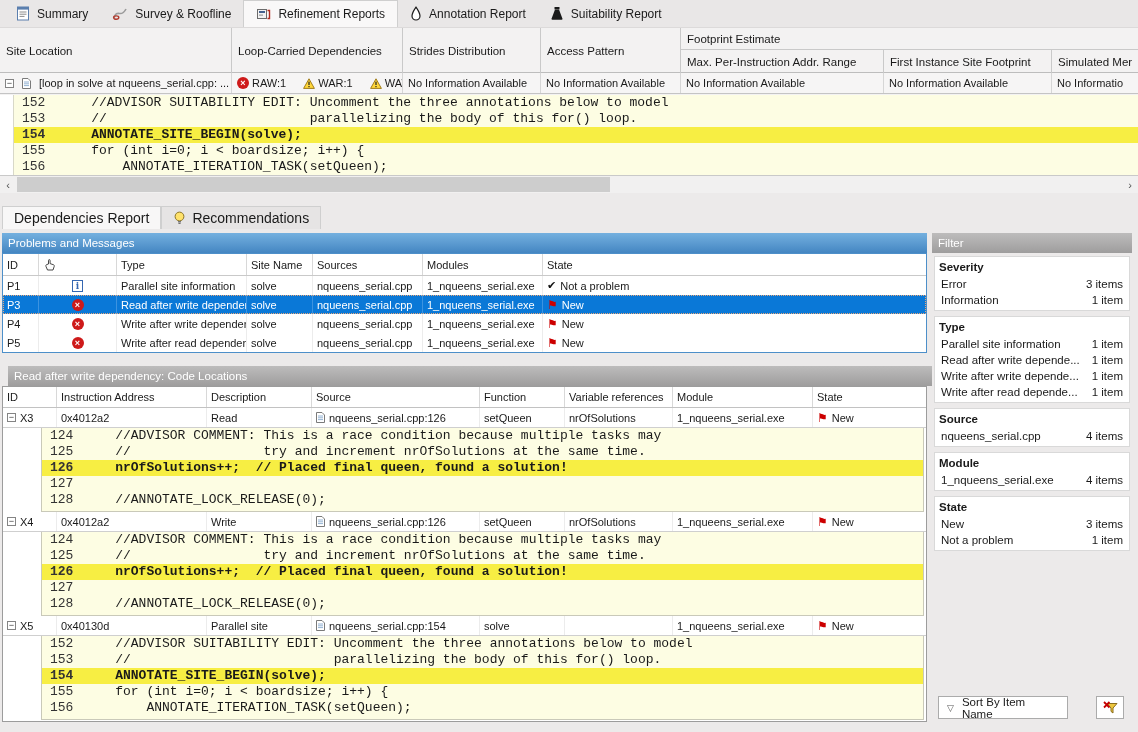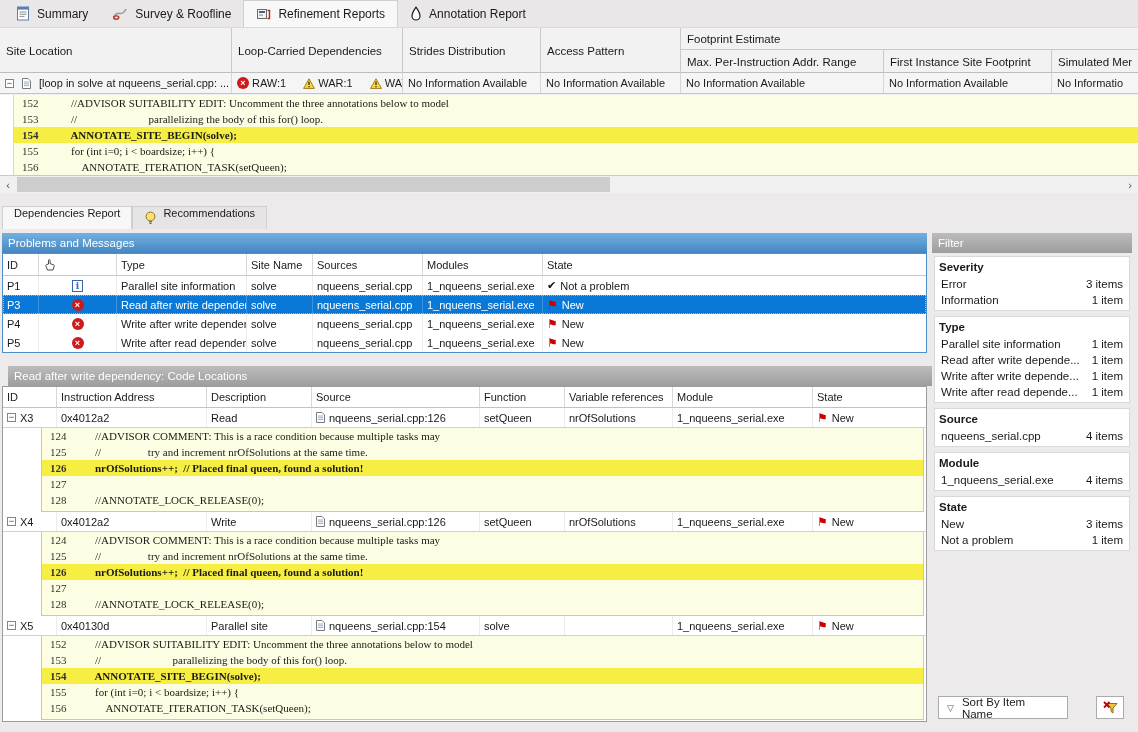--- a/index.html
+++ b/index.html
@@ -33,37 +33,37 @@
   .ico-err{display:inline-flex;align-items:center;justify-content:center;width:12px;height:12px;border-radius:50%;background:#ce1a1a;color:#fff;font-size:9px;font-weight:bold;flex:none}
   .ico-err::after{content:"\00D7"}
   .ico-info{display:inline-flex;align-items:center;justify-content:center;width:11px;height:12px;border:1px solid #3567b1;background:#fff;color:#3567b1;font-weight:bold;font-size:9px;font-family:"DejaVu Serif",serif;flex:none}
   .ico-info::after{content:"i"}
   .ico-flag{color:#cc0000;font-family:"DejaVu Sans",sans-serif;font-size:12px;line-height:12px;flex:none}
   .ico-flag::after{content:"\2691"}
   .ico-check{color:#111;font-family:"DejaVu Sans",sans-serif;font-size:11px;font-weight:bold;line-height:11px;flex:none}
   .ico-check::after{content:"\2714"}
 
   
-  .codefont{font-family:Liberation Serif, serif;font-size:11px}
+  .codefont{font-family:Liberation Mono, monospace;font-size:13px}
   #topcode{position:absolute;left:0;top:95px;width:1138px;height:81px;background:#fff;border-bottom:1px solid #c9c9c9;overflow:hidden;display:flex}
   #topcode .gutter{width:14px;background:#fff;border-right:1px solid #d8d8c8;flex:none}
   #topcode .codearea{flex:1;background:#fdfde3}
   .cl{display:flex;height:16px;line-height:16px;white-space:pre;overflow:hidden}
   .cl .no{width:46px;padding-left:8px;color:#333;flex:none}
   .cl.hl{background:#f7ee43;font-weight:bold}
 
   
   #hscroll{position:absolute;left:0;top:176px;width:1138px;height:17px;background:#f1f0f0}
   .hs-btn{position:absolute;top:0;width:16px;height:17px;display:flex;align-items:center;justify-content:center;color:#555;font-size:11px}
   #hs-left{left:0}#hs-right{right:0}
   #hs-thumb{position:absolute;left:17px;top:1px;width:593px;height:15px;background:#cdcdcd}
 
   
   #reptabs{position:absolute;left:0;top:206px;height:23px;display:flex;padding-left:2px;align-items:stretch}
-  .reptab{display:flex;gap:6px;padding:0 11px;font-size:11px;background:#e6e4e4;border:1px solid #cfcfcf;border-bottom:none;color:#1a1a1a}
+  .reptab{display:flex;align-items:center;gap:6px;padding:0 11px;font-size:14px;background:#e6e4e4;border:1px solid #cfcfcf;border-bottom:none;color:#1a1a1a}
   .reptab.active{background:#f8f7f7}
 
   
   .bar{position:absolute;height:20px;color:#fff;font-weight:normal;font-size:11.5px;display:flex;align-items:center;padding-left:6px}
   .bar.blue{background:linear-gradient(#74b0df,#4486c2)}
   .bar.gray{background:linear-gradient(#bdbcbc,#9e9d9d)}
   #problems-bar{left:2px;top:233px;width:925px}
   #codeloc-bar{left:8px;top:366px;width:1057px}
   #filter-bar{left:932px;top:233px;width:200px}
 
@@ -130,20 +130,29 @@
       </span>
       <span>Refinement Reports</span>
     </div>
     <div class="tab">
       <span class="tico">
         <svg width="12" height="15" viewBox="0 0 12 15">
           <path d="M6 1.2 C6 1.2 2 7 2 10 a4 4 0 0 0 8 0 C10 7 6 1.2 6 1.2 Z" fill="#fff" stroke="#1a1a1a" stroke-width="1.2"></path>
         </svg>
       </span>
       <span>Annotation Report</span>
+    </div>
+    <div class="tab">
+      <span class="tico">
+        <svg width="14" height="15" viewBox="0 0 14 15">
+          <rect x="4.5" y="1" width="5" height="2.4" fill="#1a1a1a"></rect>
+          <path d="M5 3.5 h4 l3.4 9 q.4 1.2 -.8 1.2 H2.4 q-1.2 0 -.8 -1.2 Z" fill="#1a1a1a"></path>
+        </svg>
+      </span>
+      <span>Suitability Report</span>
     </div>
   </div>
 
 <div id="topgrid">
   <div class="tg-header">
     <div class="tg-h w-site">Site Location</div>
     <div class="tg-h w-dep">Loop-Carried Dependencies</div>
     <div class="tg-h w-str">Strides Distribution</div>
     <div class="tg-h w-acc">Access Pattern</div>
     <div id="fp-group">

